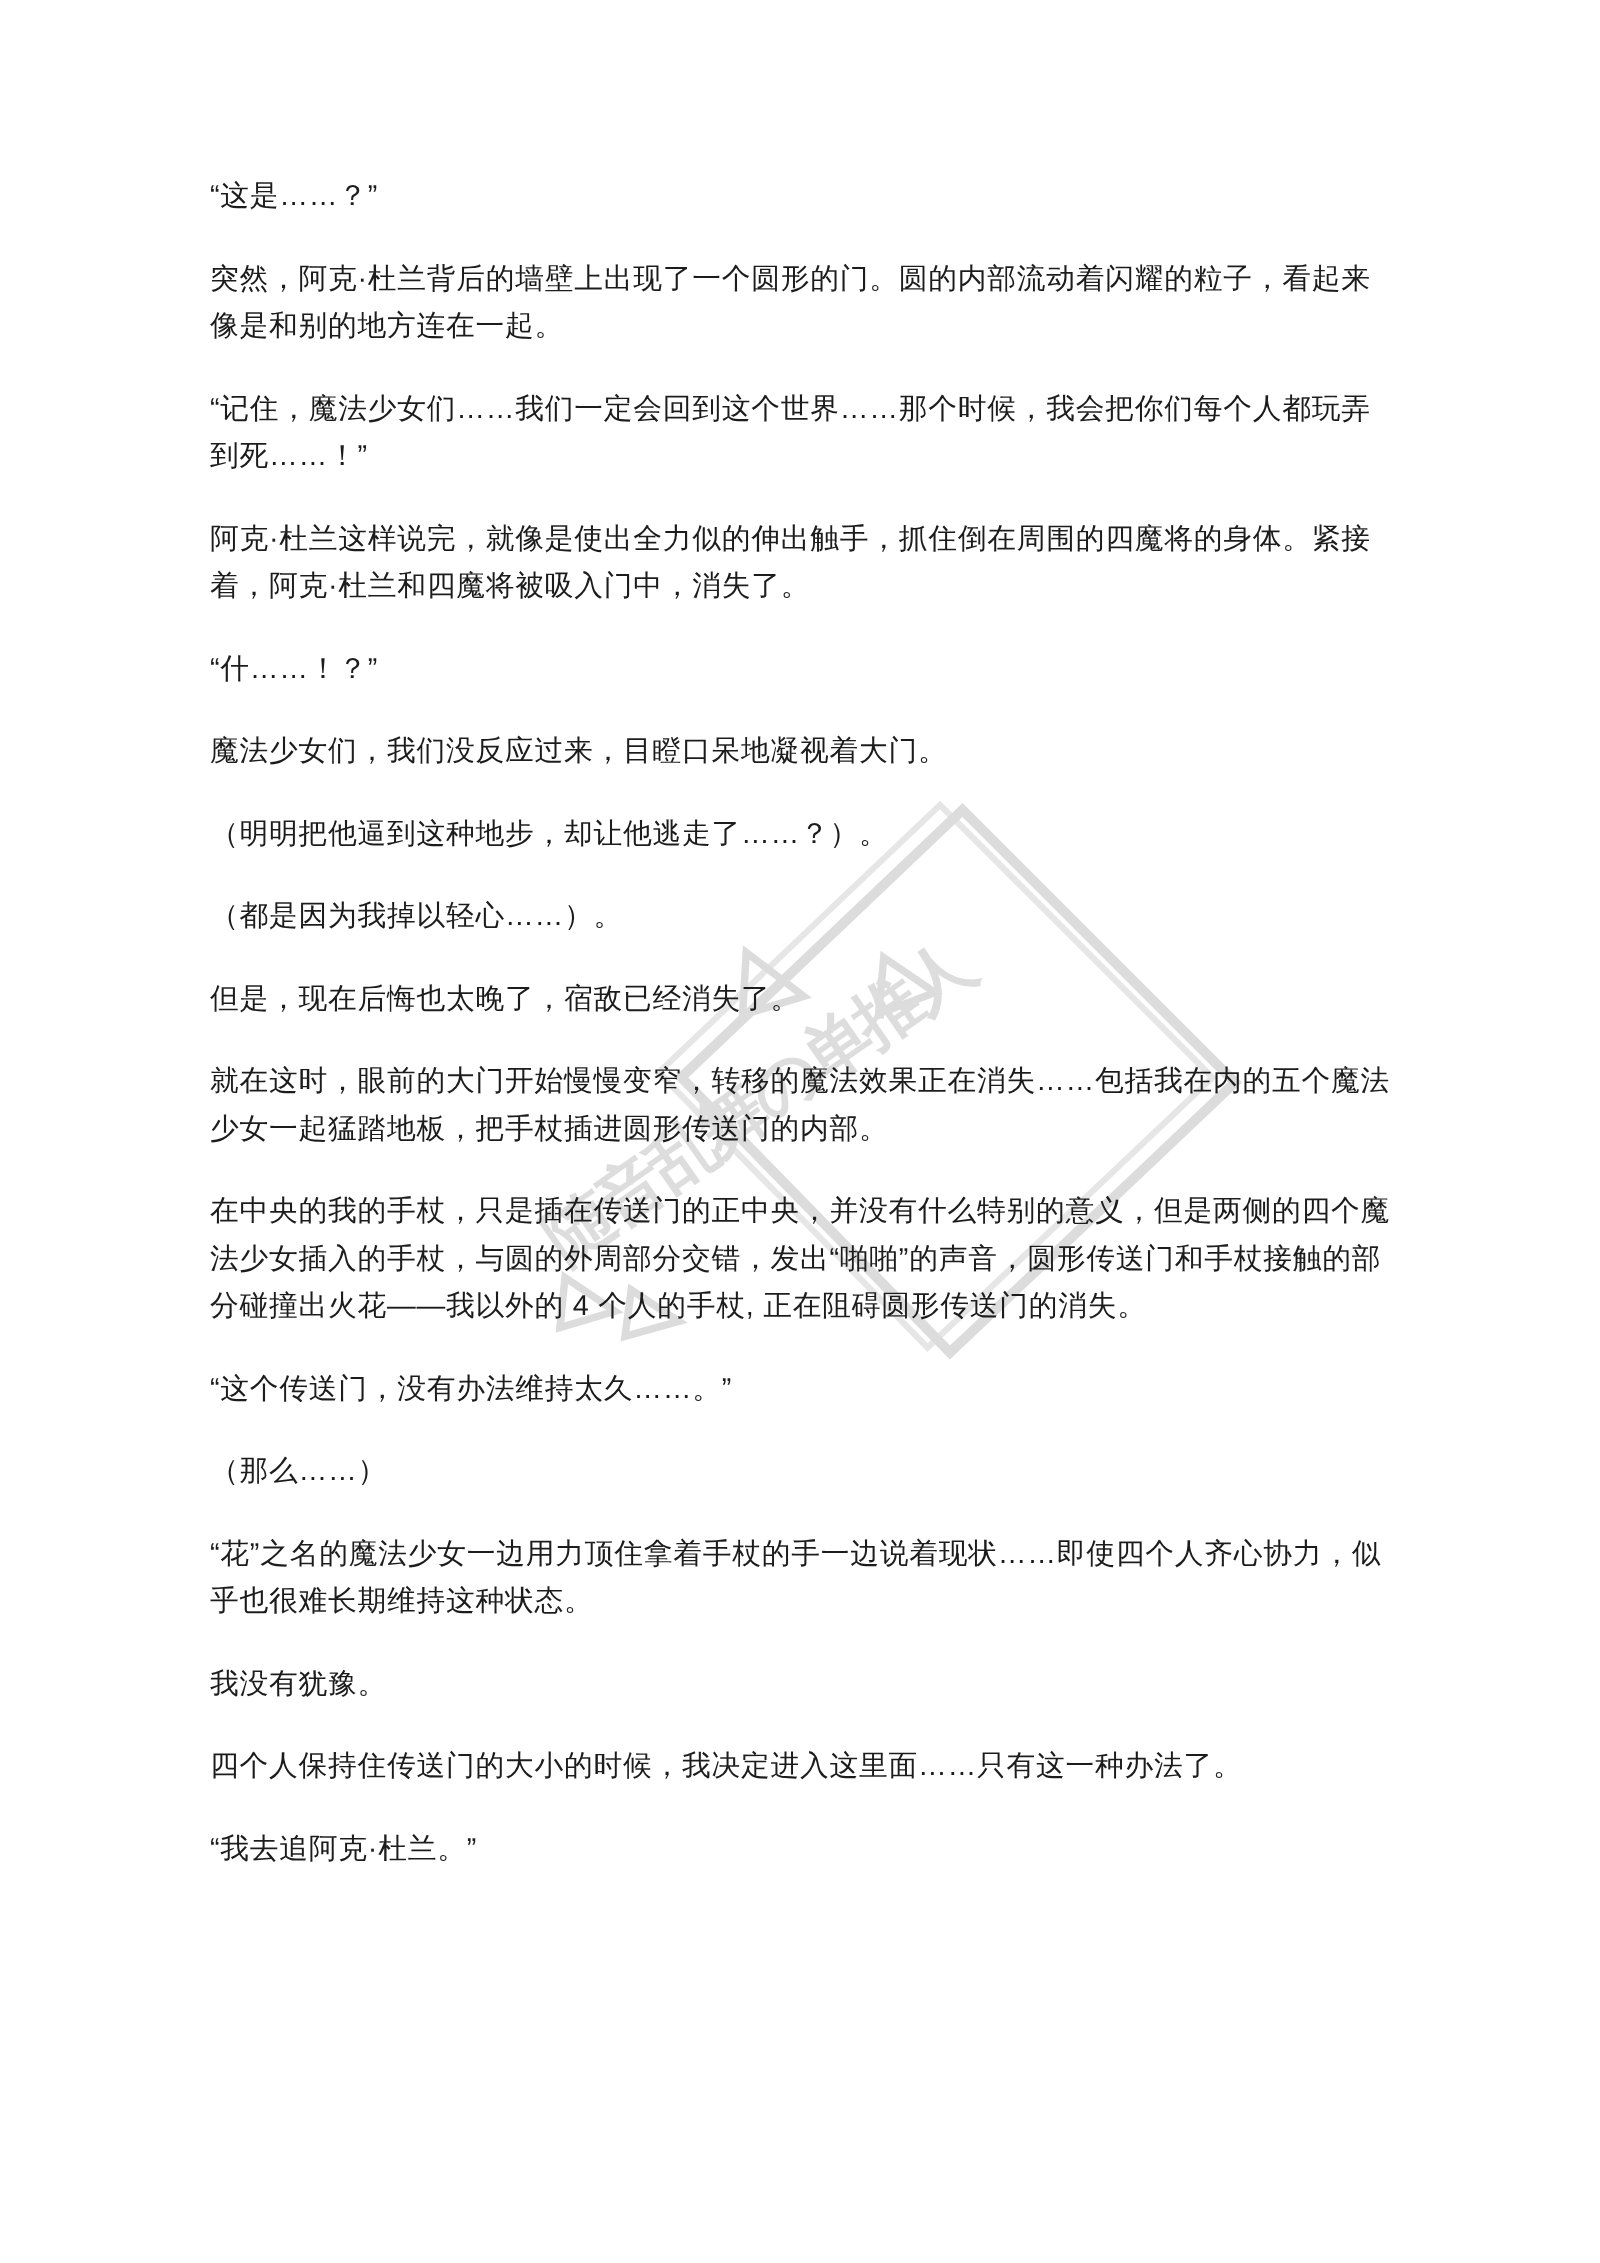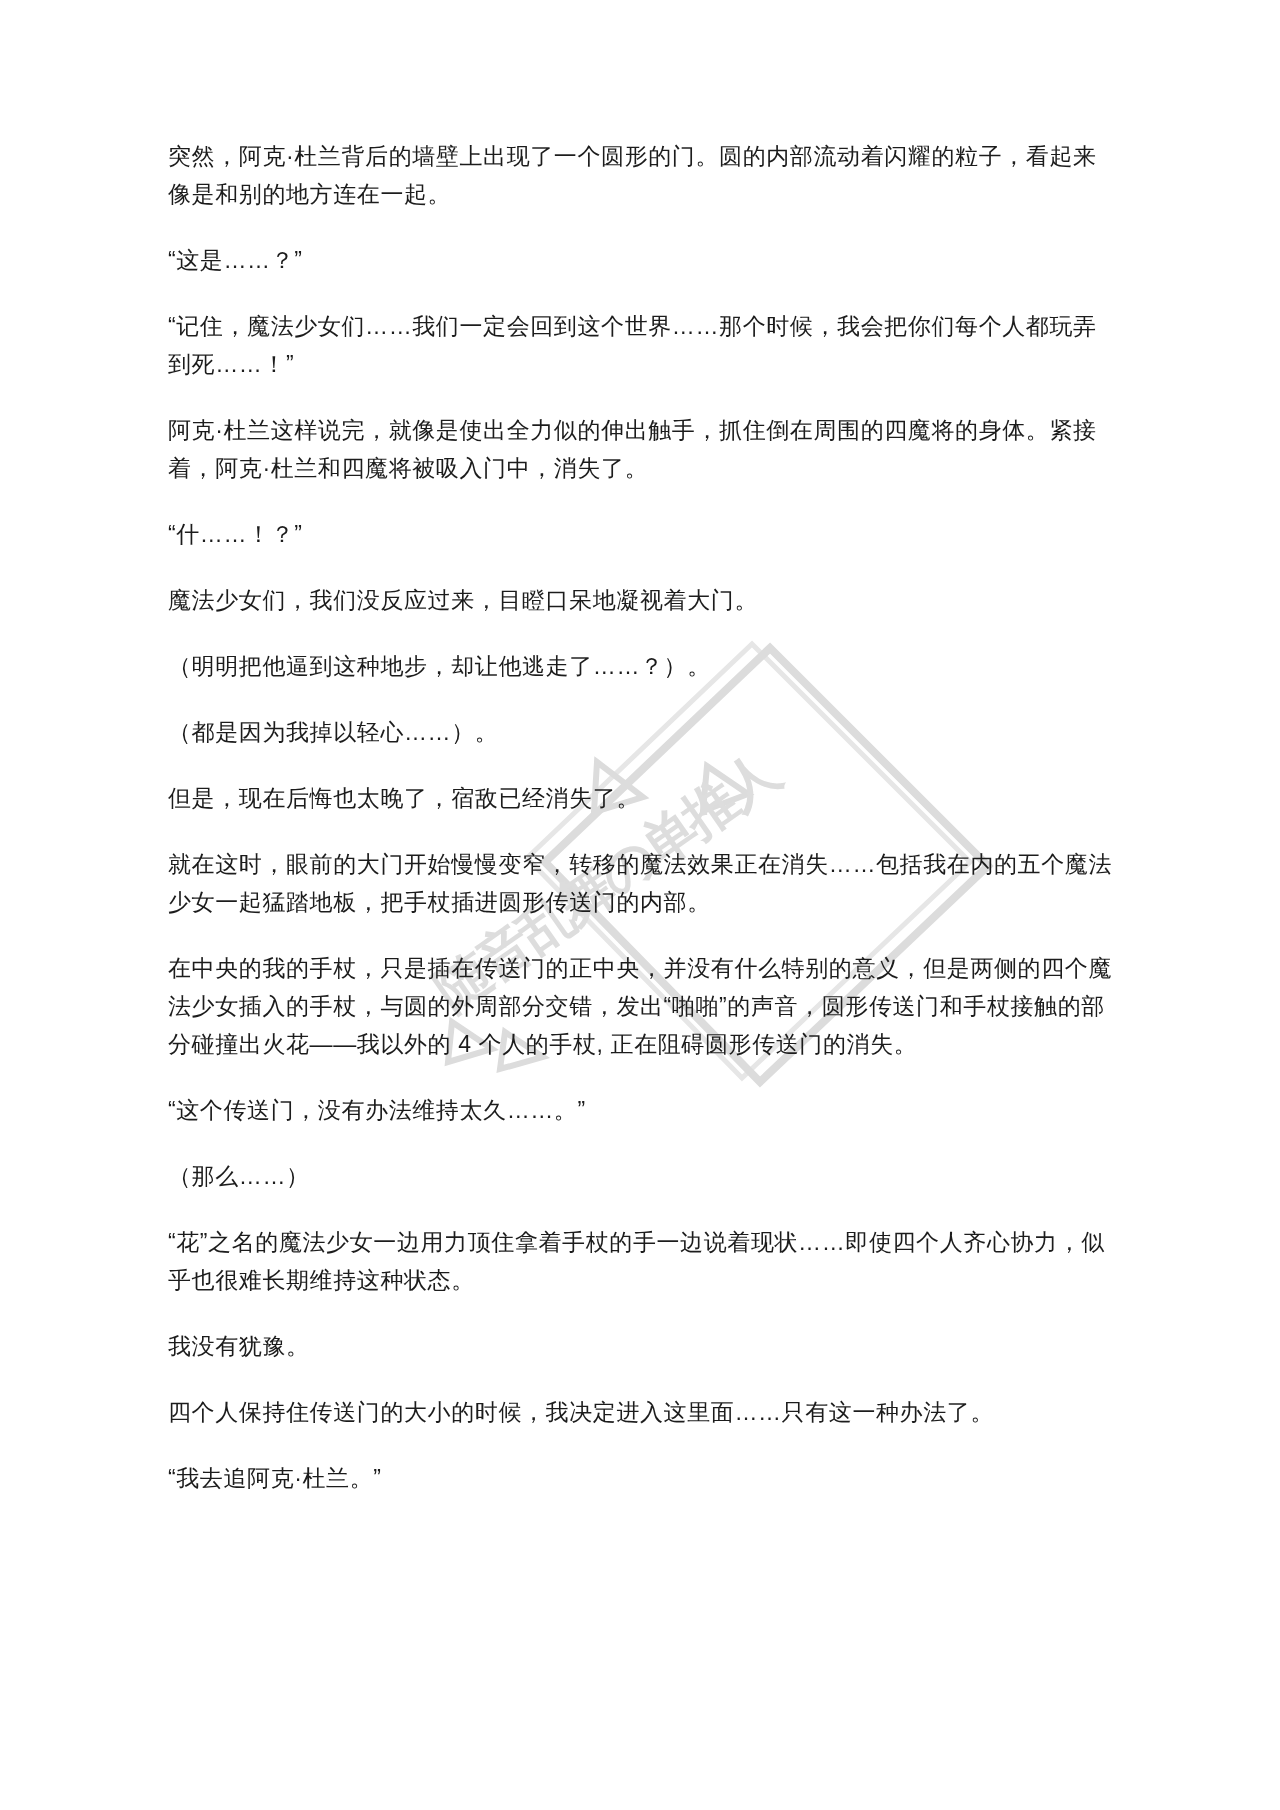--- a/index.html
+++ b/index.html
@@ -66,22 +66,22 @@
       <path d="M597,762 L643,797 L594,812 Z" stroke="#dcdcdc" stroke-width="6"></path>
       <path d="M707,766 L748,794 L703,811 Z" stroke="#dcdcdc" stroke-width="6"></path>
       <path d="M452,1022 L492,1049 L448,1062 Z" stroke="#dcdcdc" stroke-width="6"></path>
       <path d="M505,1032 L543,1057 L500,1069 Z" stroke="#dcdcdc" stroke-width="6"></path>
     </g>
     <text class="wm-text" transform="translate(452,1012) rotate(-35)" fill="#dddddd">随音乱舞の单推人</text>
   </svg>
 
   <main class="content">
     <div id="paragraphs">
+        <p class="para">“这是……？”</p>
         <p class="para">突然，阿克·杜兰背后的墙壁上出现了一个圆形的门。圆的内部流动着闪耀的粒子，看起来像是和别的地方连在一起。</p>
-        <p class="para">“这是……？”</p>
         <p class="para">“记住，魔法少女们……我们一定会回到这个世界……那个时候，我会把你们每个人都玩弄到死……！”</p>
         <p class="para">阿克·杜兰这样说完，就像是使出全力似的伸出触手，抓住倒在周围的四魔将的身体。紧接着，阿克·杜兰和四魔将被吸入门中，消失了。</p>
         <p class="para">“什……！？”</p>
         <p class="para">魔法少女们，我们没反应过来，目瞪口呆地凝视着大门。</p>
         <p class="para">（明明把他逼到这种地步，却让他逃走了……？）。</p>
         <p class="para">（都是因为我掉以轻心……）。</p>
         <p class="para">但是，现在后悔也太晚了，宿敌已经消失了。</p>
         <p class="para">就在这时，眼前的大门开始慢慢变窄，转移的魔法效果正在消失……包括我在内的五个魔法少女一起猛踏地板，把手杖插进圆形传送门的内部。</p>
         <p class="para">在中央的我的手杖，只是插在传送门的正中央，并没有什么特别的意义，但是两侧的四个魔法少女插入的手杖，与圆的外周部分交错，发出“啪啪”的声音，圆形传送门和手杖接触的部分碰撞出火花——我以外的 4 个人的手杖, 正在阻碍圆形传送门的消失。</p>
         <p class="para">“这个传送门，没有办法维持太久……。”</p>

